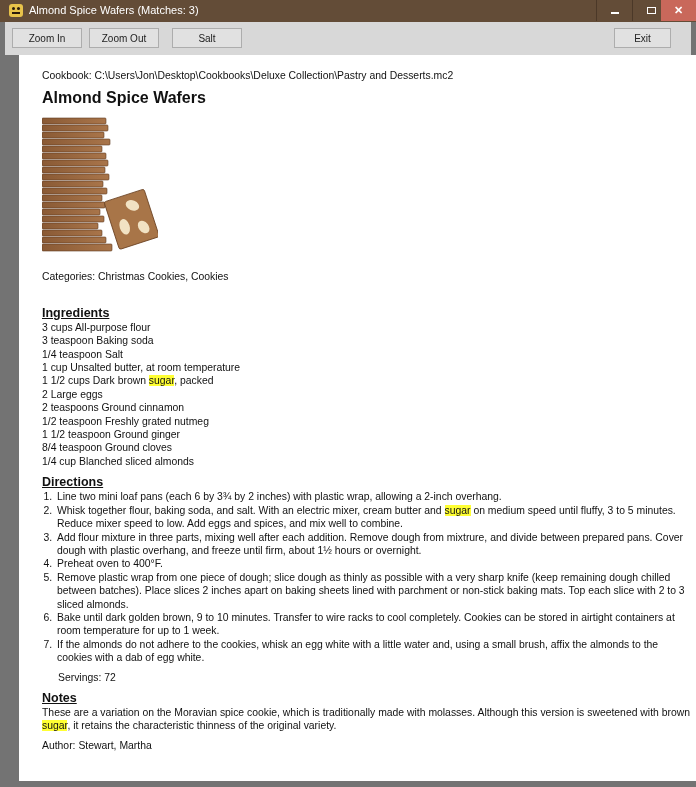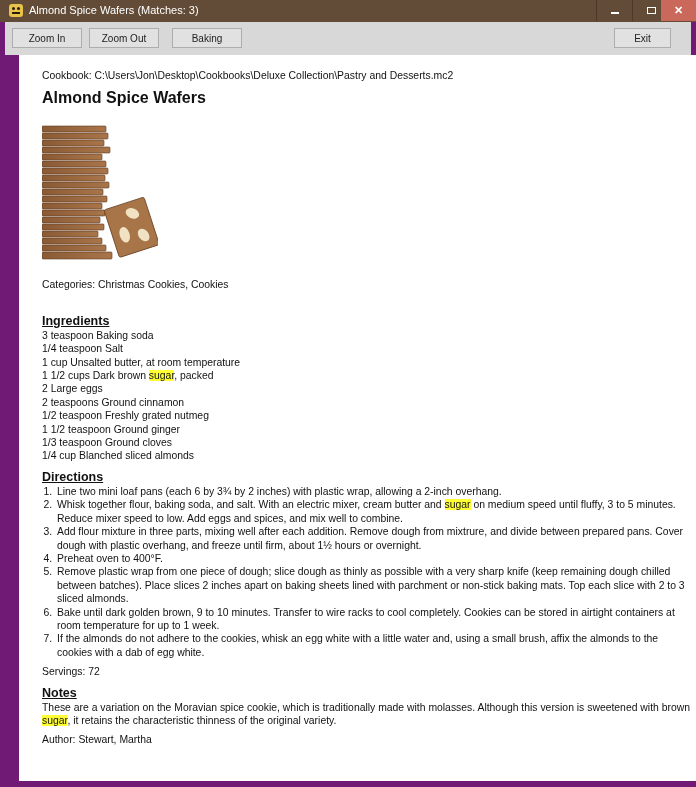--- a/index.html
+++ b/index.html
@@ -3,21 +3,21 @@
 <meta charset="utf-8">
 <style>
   html, body { margin:0; padding:0; }
   body {
     width:696px; height:787px; overflow:hidden;
     background:#5f4a37;
     font-family:"Liberation Sans", sans-serif;
   }
   .window {
     position:absolute; left:0; top:0; width:696px; height:787px;
-    background:#701a75; box-sizing:border-box;padding-left:32px;
+    background:#737373; box-sizing:border-box;padding-left:32px;
   }
   .titlebar {
     position:absolute; left:0; top:0; width:696px; height:22px;
     background:#634c37; color:#fff;
   }
   .app-icon {
     position:absolute; left:9px; top:4px; width:14px; height:13px;
     background:#e8c34a; border-radius:3px;
   }
   .app-icon::before {
@@ -50,29 +50,29 @@
     background:#e1e1e1; border:1px solid #adadad;
     font-size:10px; color:#222; display:flex; align-items:center; justify-content:center;
     box-sizing:border-box; cursor:pointer;
   }
   .content {
     position:absolute; left:19px; top:55px; width:686px; height:726px;
     background:#fff; overflow:hidden;
   }
   .inner { position:absolute; left:23px; top:14px; width:650px; color:#111; font-size:10.4px; line-height:13.4px; }
   .path { margin-bottom:6px; }
-  .recipe-title { font-size:16px; font-weight:bold; margin:0 0 16px 0; line-height:20px; }
+  .recipe-title { font-size:16px; font-weight:bold; margin:0 0 8px 0; line-height:20px; }
   .photo { width:116px; height:144px; position:relative; margin-bottom:10px; }
   .categories { margin-bottom:21px; }
   .section-head { font-size:12.5px; font-weight:bold; text-decoration:underline; line-height:16px; margin-top:2px; }
   .ing-list { margin:0; padding:0; list-style:none; }
   .dir-list { margin:0; padding:0 0 0 13px; }
   .dir-list li { padding-left:2px; }
   .hl { background:#ffff33; }
-  .servings { margin-top:6px; margin-bottom:6px; }
+  .servings { margin-top:6px; margin-bottom:6px;margin-left:16px; }
   .notes { margin-bottom:6px; }
 </style>
 </head>
 <body>
 
 <div class="window">
   <div class="titlebar">
     <span class="app-icon"></span>
     <span class="title-text">Almond Spice Wafers (Matches: 3)</span>
     <div class="win-btn btn-min">
@@ -82,21 +82,21 @@
       <span class="max-glyph"></span>
     </div>
     <div class="win-btn btn-close">
       <span>✕</span>
     </div>
   </div>
 
   <div class="toolbar">
     <div class="tb-btn" style="left:7px;width:70px;">Zoom In</div>
     <div class="tb-btn" style="left:84px;width:70px;">Zoom Out</div>
-    <div class="tb-btn" style="left:167px;width:70px;">Baking</div>
+    <div class="tb-btn" style="left:167px;width:70px;">Salt</div>
     <div class="tb-btn" style="left:609px;width:57px;">Exit</div>
   </div>
 
   <div class="content">
     <div class="inner">
       <div class="path">Cookbook: C:\Users\Jon\Desktop\Cookbooks\Deluxe Collection\Pastry and Desserts.mc2</div>
       <h1 class="recipe-title">Almond Spice Wafers</h1>
 
       <div class="photo">
         <svg width="116" height="144" viewBox="0 0 116 144">
@@ -133,29 +133,30 @@
             <ellipse cx="12" cy="30" rx="5" ry="8" fill="#f1e2c3"></ellipse>
             <ellipse cx="30" cy="36" rx="5" ry="7" fill="#f1e2c3" transform="rotate(-20 30 36)"></ellipse>
           </g>
         </svg>
       </div>
 
       <div class="categories">Categories: Christmas Cookies, Cookies</div>
 
       <div class="section-head">Ingredients</div>
       <ul class="ing-list">
+        <li>3 cups All-purpose flour</li>
         <li>3 teaspoon Baking soda</li>
         <li>1/4 teaspoon Salt</li>
         <li>1 cup Unsalted butter, at room temperature</li>
         <li><span>1 1/2 cups Dark brown </span><span class="hl">sugar</span><span>, packed</span></li>
         <li>2 Large eggs</li>
         <li>2 teaspoons Ground cinnamon</li>
         <li>1/2 teaspoon Freshly grated nutmeg</li>
         <li>1 1/2 teaspoon Ground ginger</li>
-        <li>1/3 teaspoon Ground cloves</li>
+        <li>8/4 teaspoon Ground cloves</li>
         <li>1/4 cup Blanched sliced almonds</li>
       </ul>
 
       <div class="section-head" style="margin-top:6px;">Directions</div>
       <ol class="dir-list">
         <li>Line two mini loaf pans (each 6 by 3¾ by 2 inches) with plastic wrap, allowing a 2-inch overhang.</li>
         <li><span>Whisk together flour, baking soda, and salt. With an electric mixer, cream butter and </span><span class="hl">sugar</span><span> on medium speed until fluffy, 3 to 5 minutes. Reduce mixer speed to low. Add eggs and spices, and mix well to combine.</span></li>
         <li>Add flour mixture in three parts, mixing well after each addition. Remove dough from mixtrure, and divide between prepared pans. Cover dough with plastic overhang, and freeze until firm, about 1½ hours or overnight.</li>
         <li>Preheat oven to 400°F.</li>
         <li>Remove plastic wrap from one piece of dough; slice dough as thinly as possible with a very sharp knife (keep remaining dough chilled between batches). Place slices 2 inches apart on baking sheets lined with parchment or non-stick baking mats. Top each slice with 2 to 3 sliced almonds.</li>

